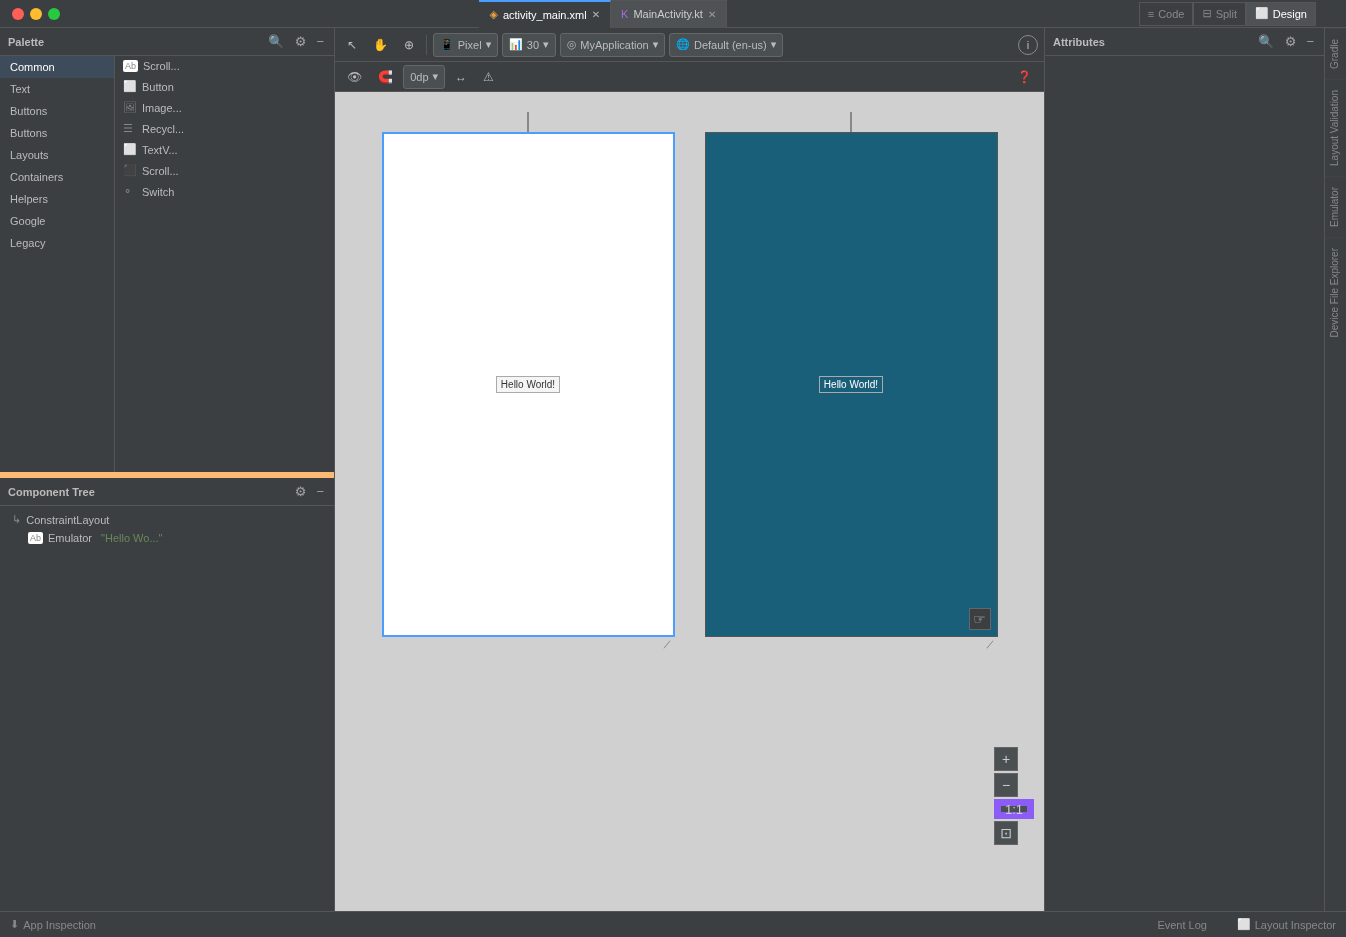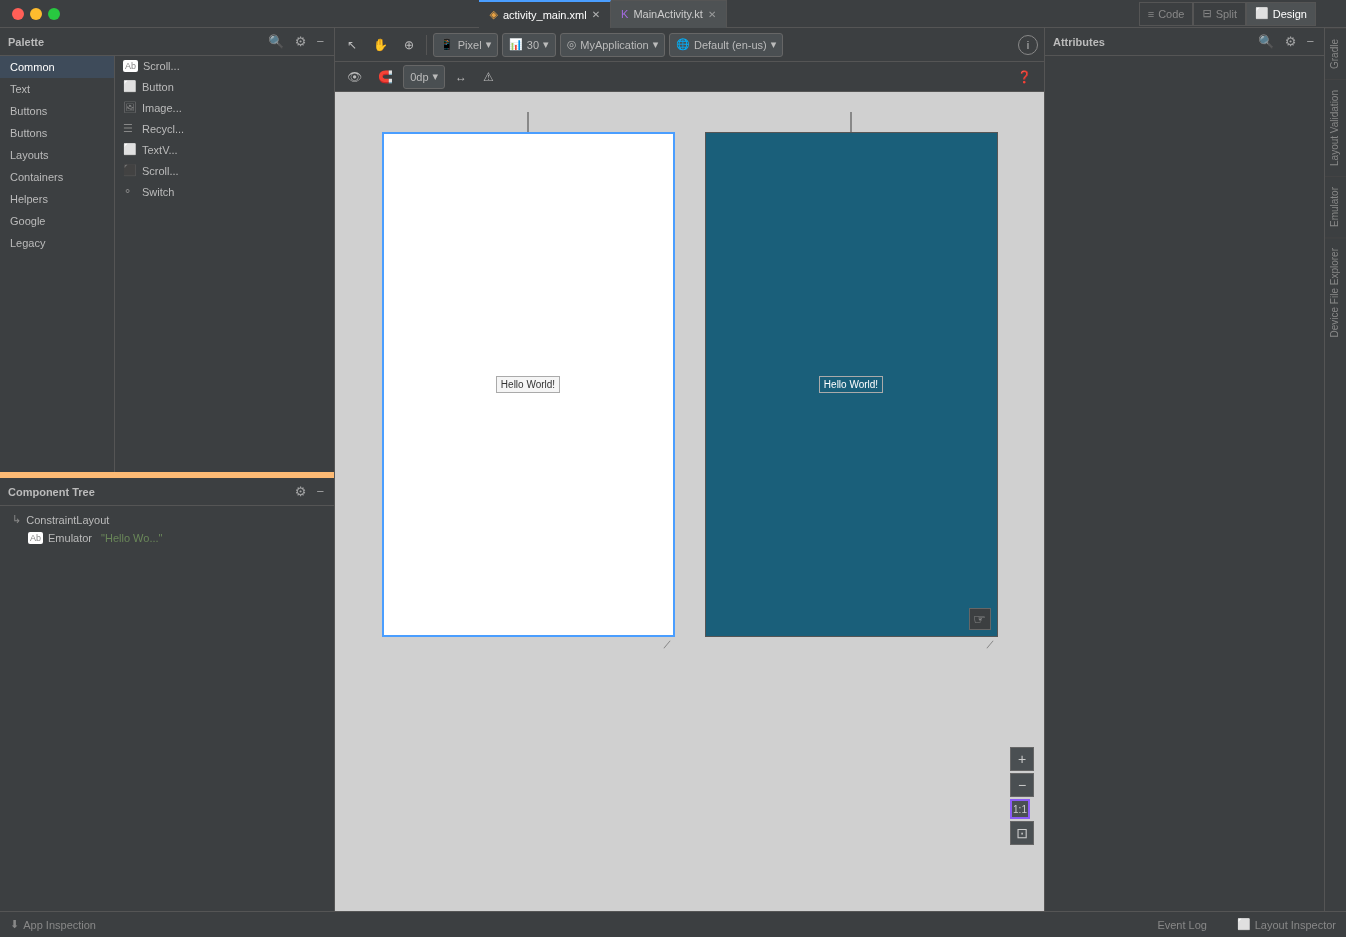--- a/index.html
+++ b/index.html
@@ -292,30 +292,30 @@
       background: #4a4f52;
       border: 1px solid #666;
       color: #ccc;
       display: flex;
       align-items: center;
       justify-content: center;
       cursor: pointer;
       font-size: 14px;
     }
     .zoom-btn-text {
-      width: 20px;
+      width: 40px;
       height: 20px;
       background: #4a4f52;
-      border: 2px solid #8b5cf6;
+      border: 7px solid #8b5cf6;
       color: #ccc;
       display: flex;
       align-items: center;
       justify-content: center;
       cursor: pointer;
-      font-size: 10px;
+      font-size: 13px;
     }
     .cursor-icon {
       position: absolute;
       bottom: 6px;
       right: 6px;
       width: 22px;
       height: 22px;
       background: #3c3f41;
       border: 1px solid #666;
       display: flex;

